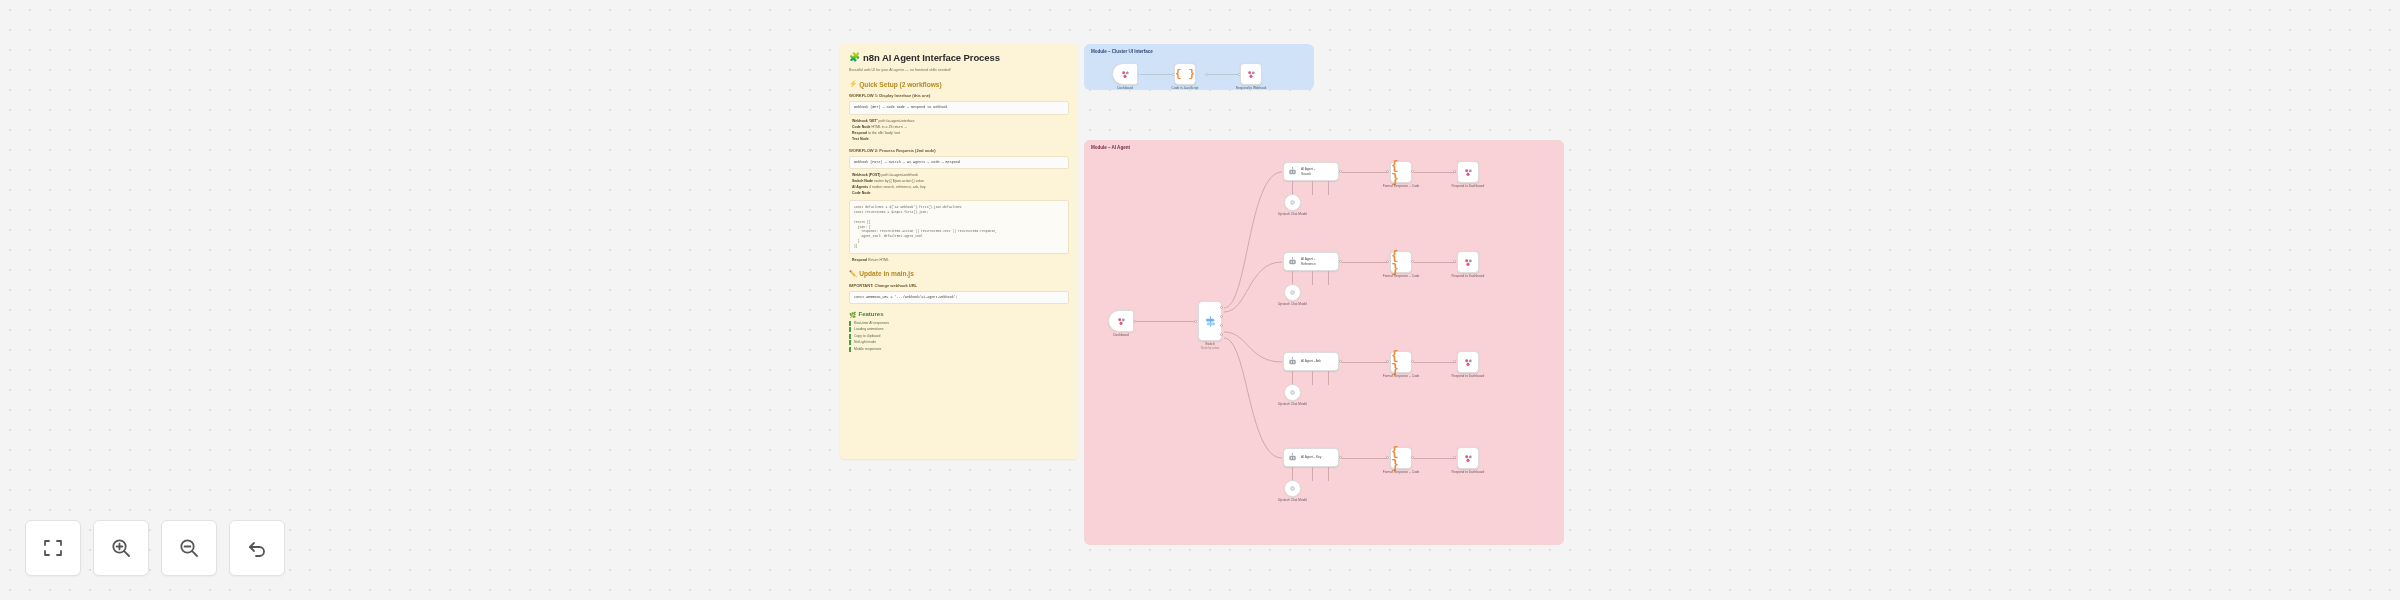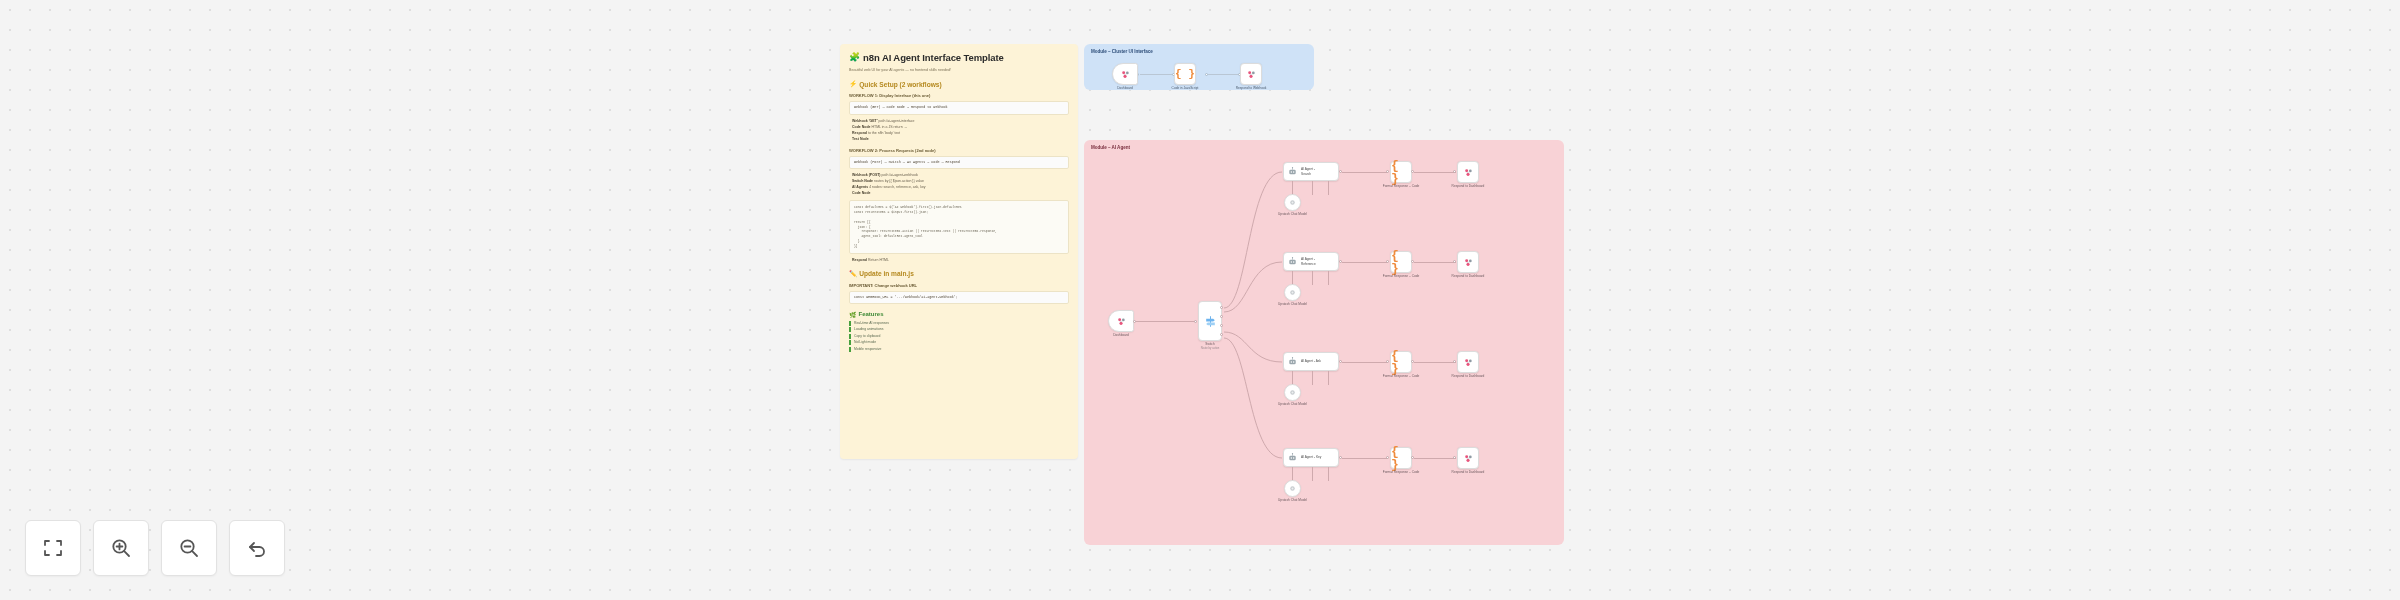--- a/index.html
+++ b/index.html
@@ -150,21 +150,21 @@
     stroke-width: 1.8; stroke-linecap: round; stroke-linejoin: round; }
 </style>
 </head>
 <body>
 
 <div id="canvas">
 
   <div class="note-yellow">
     <div class="nt-title">
       <span class="nt-emoji">🧩</span>
-      <span>n8n AI Agent Interface Template</span>
+      <span>n8n AI Agent Interface Process</span>
     </div>
     <div class="nt-sub">Beautiful web UI for your AI agents — no frontend skills needed!</div>
 
     <div class="nt-h2">
       <span>⚡</span>
       <span>Quick Setup (2 workflows)</span>
     </div>
 
     <div class="nt-h3">WORKFLOW 1: Display Interface (this one)</div>
     <div class="nt-code">Webhook (GET) → Code Node → Respond to Webhook</div>

